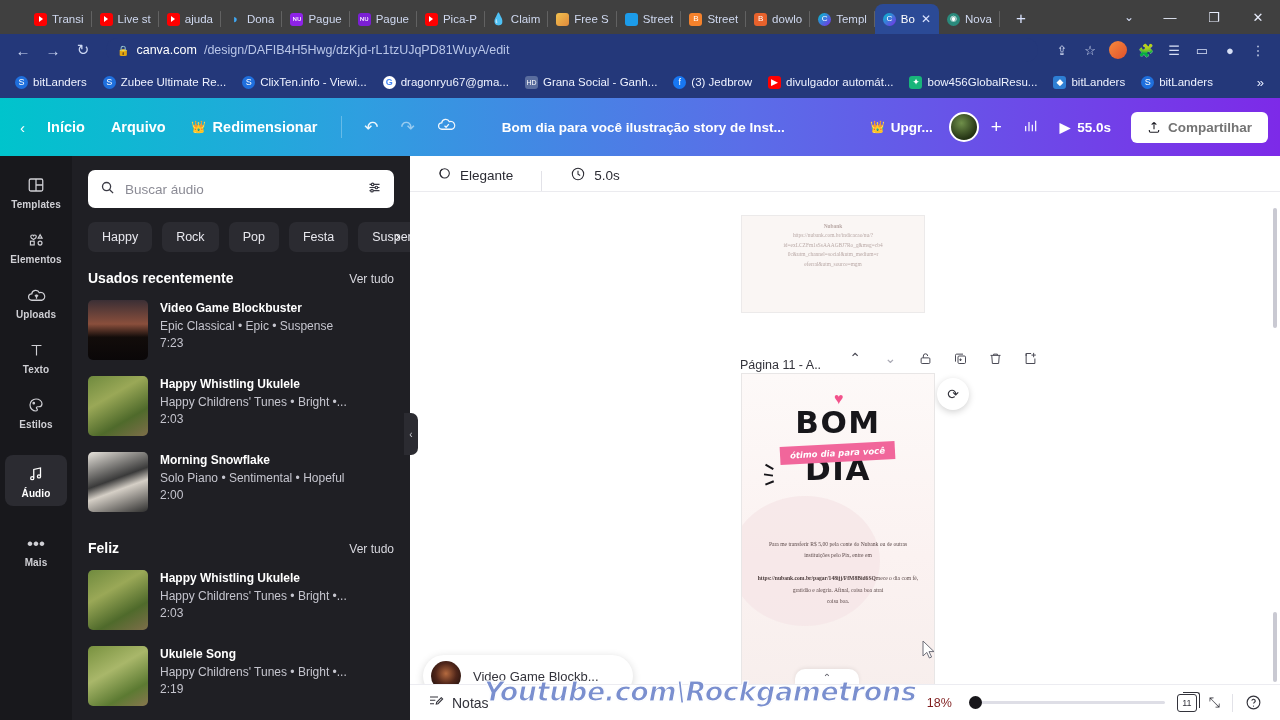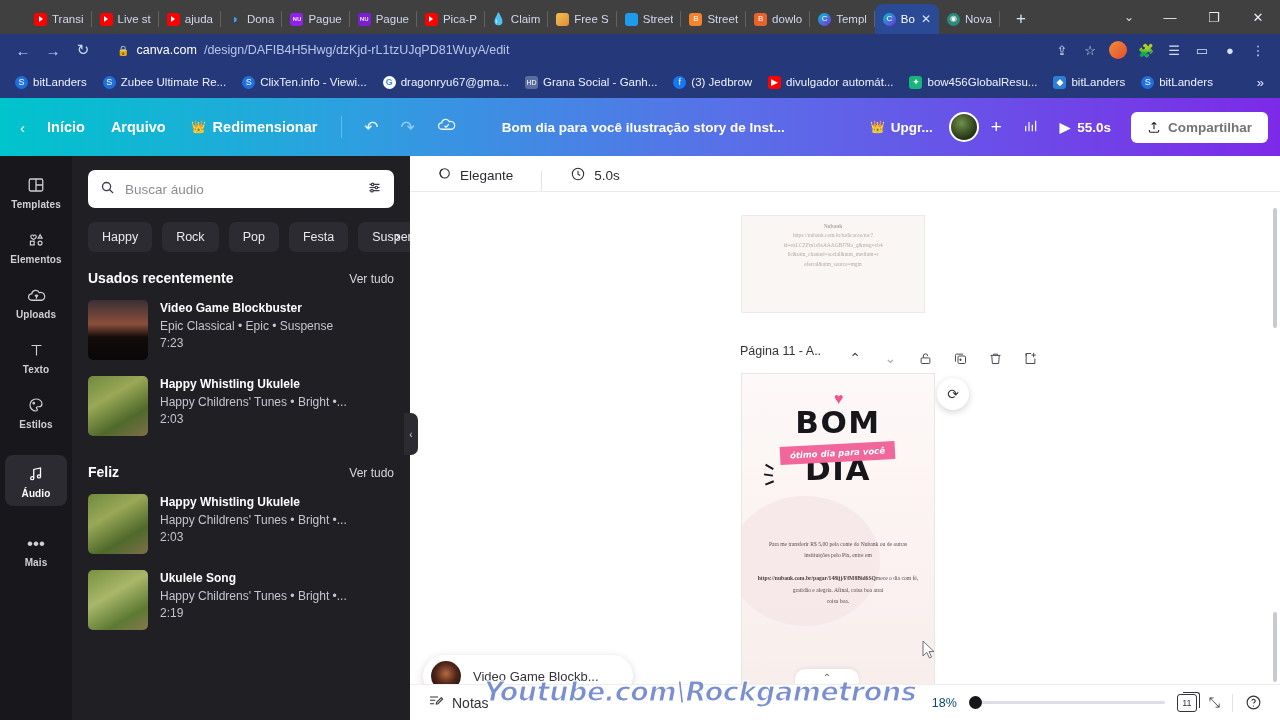--- a/index.html
+++ b/index.html
@@ -239,21 +239,21 @@
     box-shadow: 0 0 0 1px #eceaea;
   }
   .page-top .ptxt {
     color: #b9a9a6; font-size: 5.4px; text-align: center; line-height: 1.75;
     padding: 6px 10px 0; font-family: "Liberation Serif", serif; word-break: break-all;
   }
   .page-top .ptxt .bold { font-weight: bold; }
 
   .page-header-row {
     position: absolute; left: 330px; top: 152px; width: 300px;
-    display: flex; align-items: flex-start; gap: 17px;
+    display: flex; align-items: flex-end; gap: 17px;
   }
   .pg-label { font-size: 12.5px; color: #33333b; white-space: nowrap; margin-right: 8px; }
   .pg-ico { width: 28px; height: 28px; display:flex; align-items:center; justify-content:center; color: #4a4a55; font-size: 14px; }
   .pg-ico.dim { color: #a9a9b4; }
 
   .page-main {
     position: absolute; left: 332px; top: 182px; width: 192px; height: 330px;
     background: linear-gradient(180deg,#fdf9f8 0%, #fbf2f1 55%, #f7eeec 100%);
     box-shadow: 0 0 0 1px #e8e6e6; overflow: hidden;
   }
@@ -322,21 +322,21 @@
 
   
   .bottom-bar {
     position: absolute; left: 410px; top: 684px; width: 870px; height: 36px;
     background: #ffffff; border-top: 1px solid #ececf1;
     display: flex; align-items: center; padding: 0 18px; gap: 10px;
   }
   .notes { display: flex; align-items: center; gap: 8px; font-size: 14px; color: #33333b; }
   .notes-ico { font-size: 14px; }
   .zoom-group { margin-left: auto; display: flex; align-items: center; gap: 12px; }
-  .zoom-pct { font-size: 12.5px; color: #0c4a6e; min-width: 30px; text-align: right; }
+  .zoom-pct { font-size: 12.5px; color: #7f1d1d; min-width: 30px; }
   .zoom-slider { width: 196px; height: 3px; background: #dedee6; border-radius: 2px; position: relative; }
   .zoom-knob { position: absolute; left: 0; top: -5px; width: 13px; height: 13px; border-radius: 50%; background: #17161a; }
   .bb-ico { color: #33333b; font-size: 14px; display: flex; align-items: center; }
   .pages-ico {
     width: 20px; height: 18px; border: 1.6px solid #33333b; border-radius: 3px;
     font-size: 9px; display: flex; align-items: center; justify-content: center; position: relative;
   }
   .pages-ico::after {
     content:""; position: absolute; right: -4px; top: -3px; width: 16px; height: 15px;
     border: 1.6px solid #33333b; border-left: 0; border-bottom: 0; border-radius: 0 3px 0 0;
@@ -643,20 +643,28 @@
         <div class="tr-meta">Epic Classical • Epic • Suspense</div>
         <div class="tr-dur">7:23</div>
       </div>
     </div>
     <div class="track">
       <div class="thumb th-b"></div>
       <div class="tr-info">
         <div class="tr-title">Happy Whistling Ukulele</div>
         <div class="tr-meta">Happy Childrens' Tunes • Bright •...</div>
         <div class="tr-dur">2:03</div>
+      </div>
+    </div>
+    <div class="track">
+      <div class="thumb th-c"></div>
+      <div class="tr-info">
+        <div class="tr-title">Morning Snowflake</div>
+        <div class="tr-meta">Solo Piano • Sentimental • Hopeful</div>
+        <div class="tr-dur">2:00</div>
       </div>
     </div>
 
     <div class="sec-head">
       <span class="sec-title">Feliz</span>
       <span class="see-all">Ver tudo</span>
     </div>
     <div class="track">
       <div class="thumb th-b"></div>
       <div class="tr-info">

